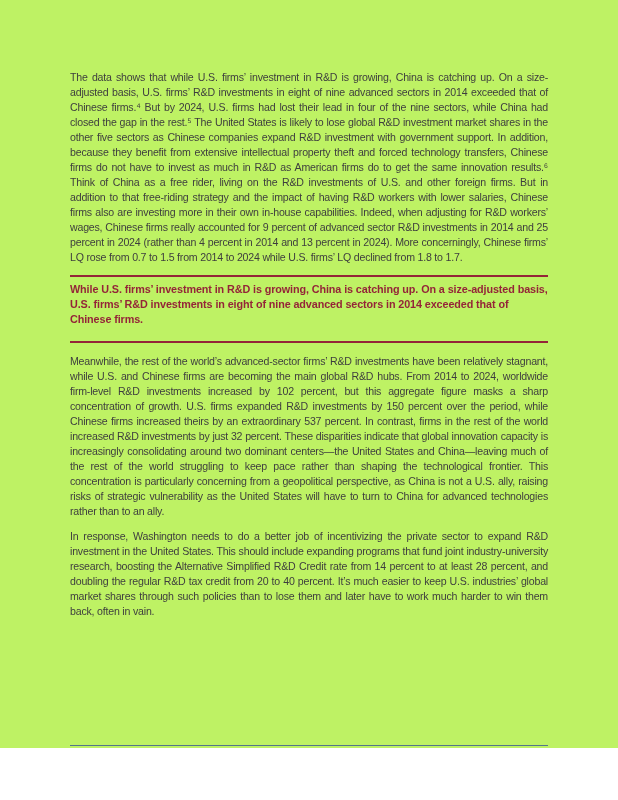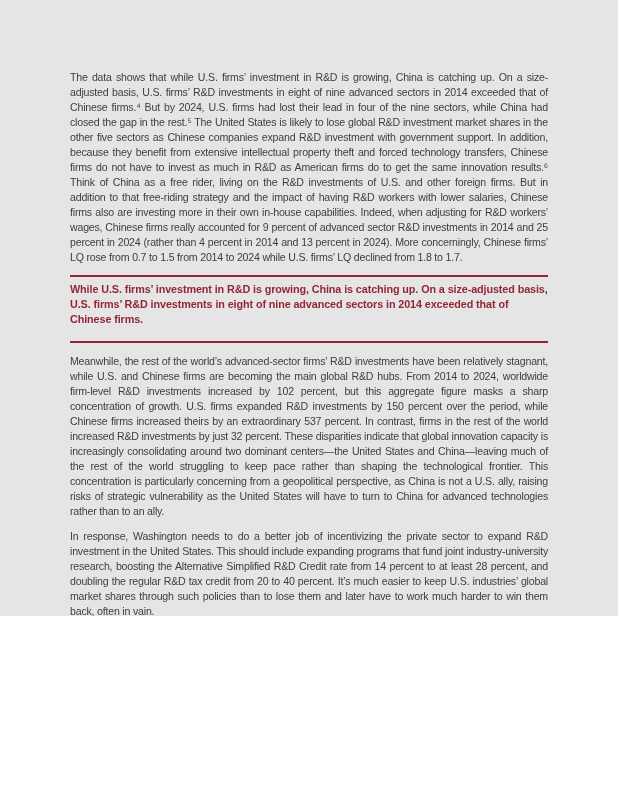--- a/index.html
+++ b/index.html
@@ -1,21 +1,21 @@
 <!DOCTYPE html>
 <html style="--accent: #942538; --footer-blue: #53768c; --body-text: #3e3e3e;"><head>
 <meta charset="utf-8">
 <style>
   * { margin: 0; padding: 0; box-sizing: border-box; }
   html, body { background: #ffffff; }
   .page {
     position: relative;
     width: 618px;
-    height: 616px;
-    background: #e5e5e5;
+    height: 748px;
+    background: #bef264;
     font-family: "Liberation Sans", "DejaVu Sans", sans-serif;
     overflow: hidden;
   }
   .content {
     position: absolute;
     left: 70px;
     right: 70px;
     top: 70px;
   }
   .body-para {

